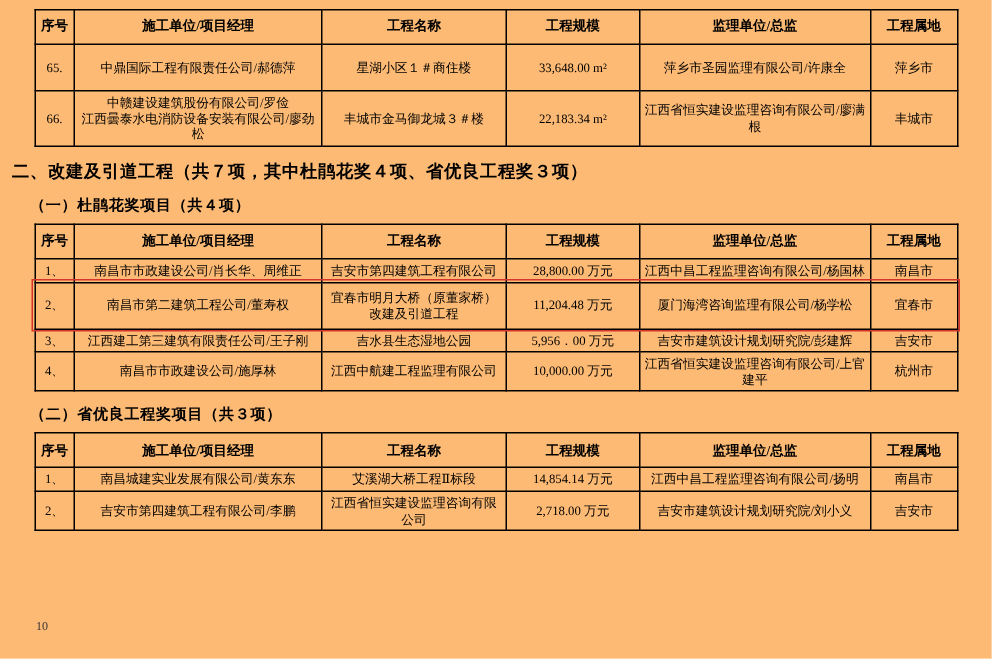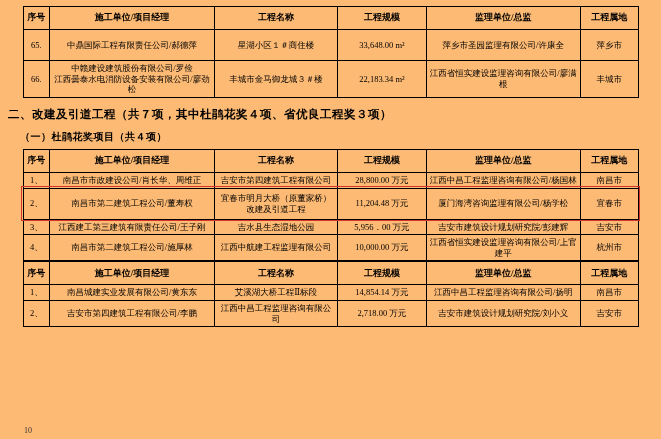--- a/index.html
+++ b/index.html
@@ -69,21 +69,21 @@
     border: 1.5px solid #d4342c;
     pointer-events: none;
     left: -2px;
     width: 620px;
     box-sizing: border-box;
   }
   .top-table-wrap { padding-top: 6px; }
   .pagenum {
     position: absolute;
     left: 24px;
-    bottom: 4px;
+    bottom: 17px;
     font-size: 8px;
     color: #333;
   }
   .header-row td { height: 16px; }
   .tall td { height: 26px; }
   .seq { font-size: 8.5px; }
 </style>
 </head>
 <body>
 
@@ -175,31 +175,32 @@
         <tr>
           <td class="seq">3、</td>
           <td class="unit-cell">江西建工第三建筑有限责任公司/王子刚</td>
           <td>吉水县生态湿地公园</td>
           <td>5,956．00 万元</td>
           <td>吉安市建筑设计规划研究院/彭建辉</td>
           <td>吉安市</td>
         </tr>
         <tr>
           <td class="seq">4、</td>
-          <td class="unit-cell">南昌市第二建筑工程公司/施厚林</td>
+          <td class="unit-cell">南昌市市政建设公司/施厚林</td>
           <td>江西中航建工程监理有限公司</td>
           <td>10,000.00 万元</td>
           <td>江西省恒实建设监理咨询有限公司/上官建平</td>
           <td>杭州市</td>
         </tr>
       </tbody>
     </table>
     <div class="highlight-box" id="hl-box" style="top: 37.125px; height: 35px; left: 21px; width: 619px; border-color: rgb(212, 52, 44);"></div>
   </div>
 
+  <div class="sub-title">（二）省优良工程奖项目（共３项）</div>
 
   <div class="tbl-wrap">
     <table class="doc">
       <colgroup>
         <col class="c-no">
           <col class="c-unit">
           <col class="c-proj">
           <col class="c-scale">
           <col class="c-sup">
           <col class="c-loc">
@@ -219,21 +220,21 @@
           <td class="seq">1、</td>
           <td class="unit-cell">南昌城建实业发展有限公司/黄东东</td>
           <td>艾溪湖大桥工程Ⅱ标段</td>
           <td>14,854.14 万元</td>
           <td>江西中昌工程监理咨询有限公司/扬明</td>
           <td>南昌市</td>
         </tr>
         <tr>
           <td class="seq">2、</td>
           <td class="unit-cell">吉安市第四建筑工程有限公司/李鹏</td>
-          <td>江西中昌工程监理咨询有限公司</td>
+          <td>江西省恒实建设监理咨询有限公司</td>
           <td>2,718.00 万元</td>
           <td>吉安市建筑设计规划研究院/刘小义</td>
           <td>吉安市</td>
         </tr>
       </tbody>
     </table>
   </div>
 
   <div class="pagenum">10</div>
 </div>

